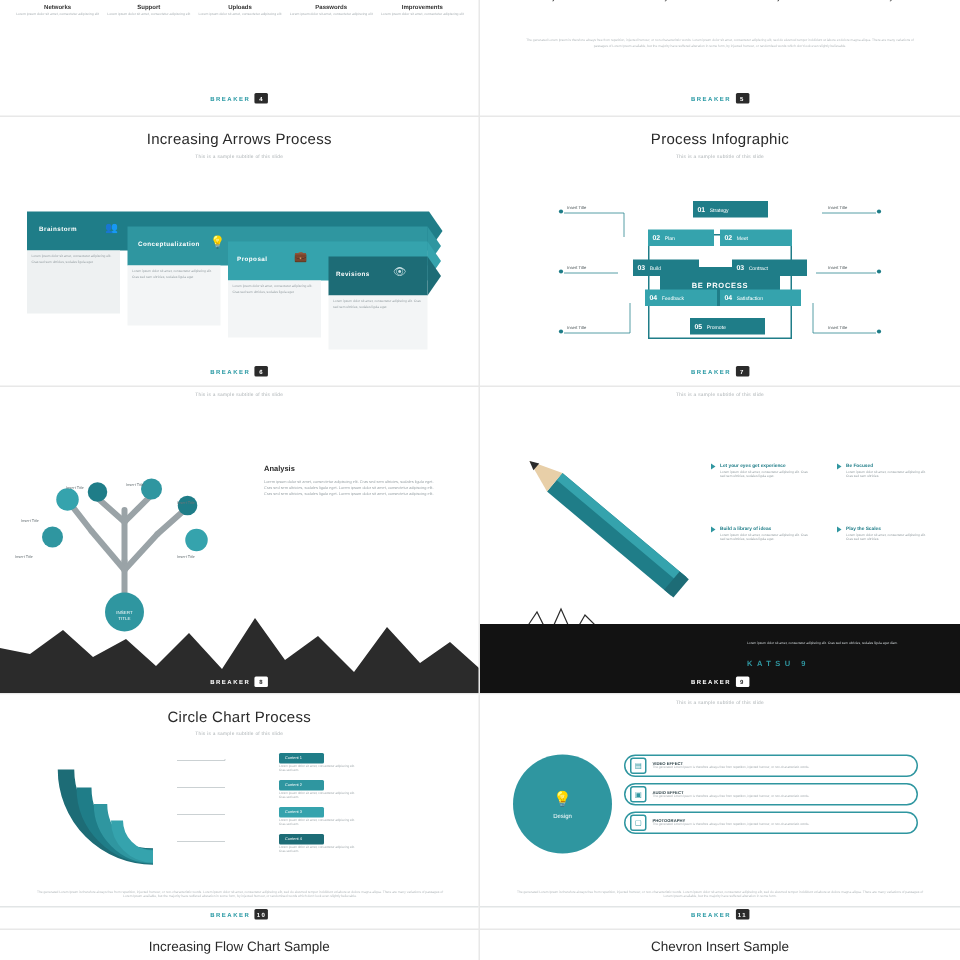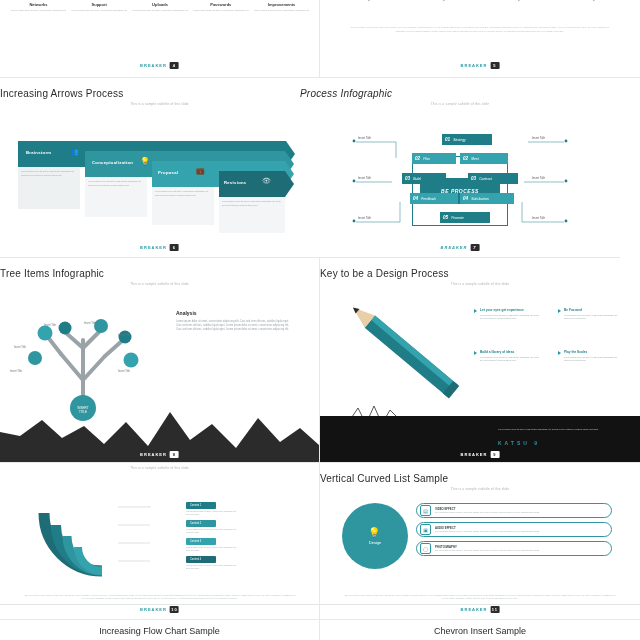--- a/index.html
+++ b/index.html
@@ -16,21 +16,21 @@
   
   .slide {
     position: absolute;
     background: #fff;
     overflow: hidden;
     border-right: 1px solid #e8e8e8;
     border-bottom: 1px solid #e8e8e8;
   }
 
   .s-title {
-    text-align: left;
+    text-align: center;
     color: #2a2a2a;
     font-size: 10px;
     letter-spacing: .2px;
     margin-top: 10px;
   }
   .s-sub {
     text-align: center;
     color: #aab0b3;
     font-size: 3.2px;
     margin-top: 3px;
@@ -182,21 +182,21 @@
       <div class="shadowbox" style="left:219px;top:119px;width:66px;height:36px;background:#f3f5f6;"></div>
       <div class="tiny2" style="position:absolute;left:222px;top:122px;width:60px;">Lorem ipsum dolor sit amet, consectetur adipiscing elit. Cras sed sem ultricies, sodales ligula eget</div>
     </div>
 
     <div class="badge">
       <span>BREAKER</span>
       <span class="num">6</span>
     </div>
   </div>
 
-  <div class="slide" style="left:300px;top:78px;width:320px;height:180px;border-right:none;font-style:italic;">
+  <div class="slide" style="left:320px;top:78px;width:320px;height:180px;border-right:none;">
     <div class="s-title">Process Infographic</div>
     <div class="s-sub">This is a sample subtitle of this slide</div>
 
     <div class="center-hex" style="left:120px;top:100px;width:80px;height:26px;">
       <span>BE PROCESS</span>
     </div>
     <div style="position:absolute;left:112px;top:78px;width:96px;height:70px;border:0.6px solid #1f7d88;"></div>
 
     <div class="pbox" style="left:142px;top:56px;width:50px;">
       <span class="n">01</span>
@@ -258,21 +258,20 @@
       </g>
     </svg>
 
     <div class="badge">
       <span>BREAKER</span>
       <span class="num">7</span>
     </div>
   </div>
 
   <div class="slide" style="left:0;top:258px;width:320px;height:205px;">
-    <div class="s-title">Tree Items Infographic</div>
     <div class="s-sub">This is a sample subtitle of this slide</div>
 
     <svg width="170" height="140" style="position:absolute;left:5px;top:30px;">
       <g stroke="#9aa3a7" stroke-width="4" fill="none" stroke-linecap="round">
         <path d="M78 130 L78 86"></path>
         <path d="M78 92 L56 66"></path>
         <path d="M78 92 L100 68"></path>
         <path d="M56 66 L42 48"></path>
         <path d="M100 68 L118 52"></path>
         <path d="M78 86 L78 52"></path>
@@ -303,21 +302,20 @@
       <polygon fill="#2b2b2b" points="0,60 0,30 20,34 42,18 62,36 84,24 104,42 126,20 148,44 170,10 190,38 212,22 236,46 258,16 280,40 300,26 320,44 320,60"></polygon>
     </svg>
 
     <div class="badge" style="bottom:4px;color:#fff;">
       <span>BREAKER</span>
       <span class="num" style="background:#fff;color:#2b2b2b;">8</span>
     </div>
   </div>
 
   <div class="slide" style="left:320px;top:258px;width:320px;height:205px;border-right:none;">
-    <div class="s-title">Key to be a Design Process</div>
     <div class="s-sub">This is a sample subtitle of this slide</div>
 
     <svg width="150" height="120" style="position:absolute;left:8px;top:34px;">
       <g transform="rotate(40 75 60)">
         <rect x="30" y="50" width="108" height="16" fill="#1f7d88"></rect>
         <rect x="30" y="50" width="108" height="6" fill="#35a3ad"></rect>
         <polygon points="30,50 30,66 8,58" fill="#e8cfa8"></polygon>
         <polygon points="14,55 14,61 8,58" fill="#2b2b2b"></polygon>
         <rect x="132" y="50" width="8" height="16" fill="#1d6c76"></rect>
       </g>
@@ -359,20 +357,21 @@
     <div class="tiny2" style="position:absolute;left:178px;bottom:30px;width:120px;color:#c9cfd2;">Lorem ipsum dolor sit amet, consectetur adipiscing elit. Cras sed sem ultricies, sodales ligula eget diam.</div>
     <div style="position:absolute;left:178px;bottom:16px;font-size:5px;letter-spacing:3px;color:#2f96a0;font-weight:bold;">KATSU 9</div>
 
     <div class="badge" style="bottom:4px;color:#fff;">
       <span>BREAKER</span>
       <span class="num" style="background:#fff;color:#2b2b2b;">9</span>
     </div>
   </div>
 
   <div class="slide" style="left:0;top:463px;width:320px;height:157px;">
+    <div class="s-title">Circle Chart Process</div>
     <div class="s-sub">This is a sample subtitle of this slide</div>
 
     <svg width="130" height="100" style="position:absolute;left:14px;top:30px;">
       <g fill="none" stroke-linecap="butt">
         <path d="M88 78 A58 58 0 0 1 30 20" stroke="#1d6c76" stroke-width="11"></path>
         <path d="M88 78 A46 46 0 0 1 42 32" stroke="#1f7d88" stroke-width="10"></path>
         <path d="M88 78 A35 35 0 0 1 53 43" stroke="#2f96a0" stroke-width="9"></path>
         <path d="M88 78 A24 24 0 0 1 64 54" stroke="#35a3ad" stroke-width="8"></path>
       </g>
       <text x="58" y="26" font-size="3.4" fill="#ffffff" font-family="Liberation Sans">100%</text>
@@ -413,21 +412,20 @@
     <div style="position:absolute;left:0;bottom:14px;width:320px;height:1px;background:#e2e5e6;"></div>
     <div class="paraline" style="position:absolute;left:24px;bottom:18px;width:272px;">The generated Lorem Ipsum is therefore always free from repetition, injected humour, or non-characteristic words. Lorem ipsum dolor sit amet, consectetur adipiscing elit, sed do eiusmod tempor incididunt ut labore et dolore magna aliqua. There are many variations of passages of Lorem Ipsum available, but the majority have suffered alteration in some form, by injected humour, or randomised words which don't look even slightly believable.</div>
 
     <div class="badge">
       <span>BREAKER</span>
       <span class="num">10</span>
     </div>
   </div>
 
   <div class="slide" style="left:320px;top:463px;width:320px;height:157px;border-right:none;">
-    <div class="s-title">Vertical Curved List Sample</div>
     <div class="s-sub">This is a sample subtitle of this slide</div>
 
     <div style="position:absolute;left:22px;top:40px;width:66px;height:66px;border-radius:50%;background:#2f96a0;display:flex;flex-direction:column;align-items:center;justify-content:center;">
       <div style="font-size:10px;color:#fff;">💡</div>
       <div style="font-size:4px;color:#fff;margin-top:2px;">Design</div>
     </div>
 
     <div class="vcl-row" style="left:96px;top:40px;width:196px;">
       <div class="vcl-icon">▤</div>
       <div style="margin-left:4px;width:168px;">

